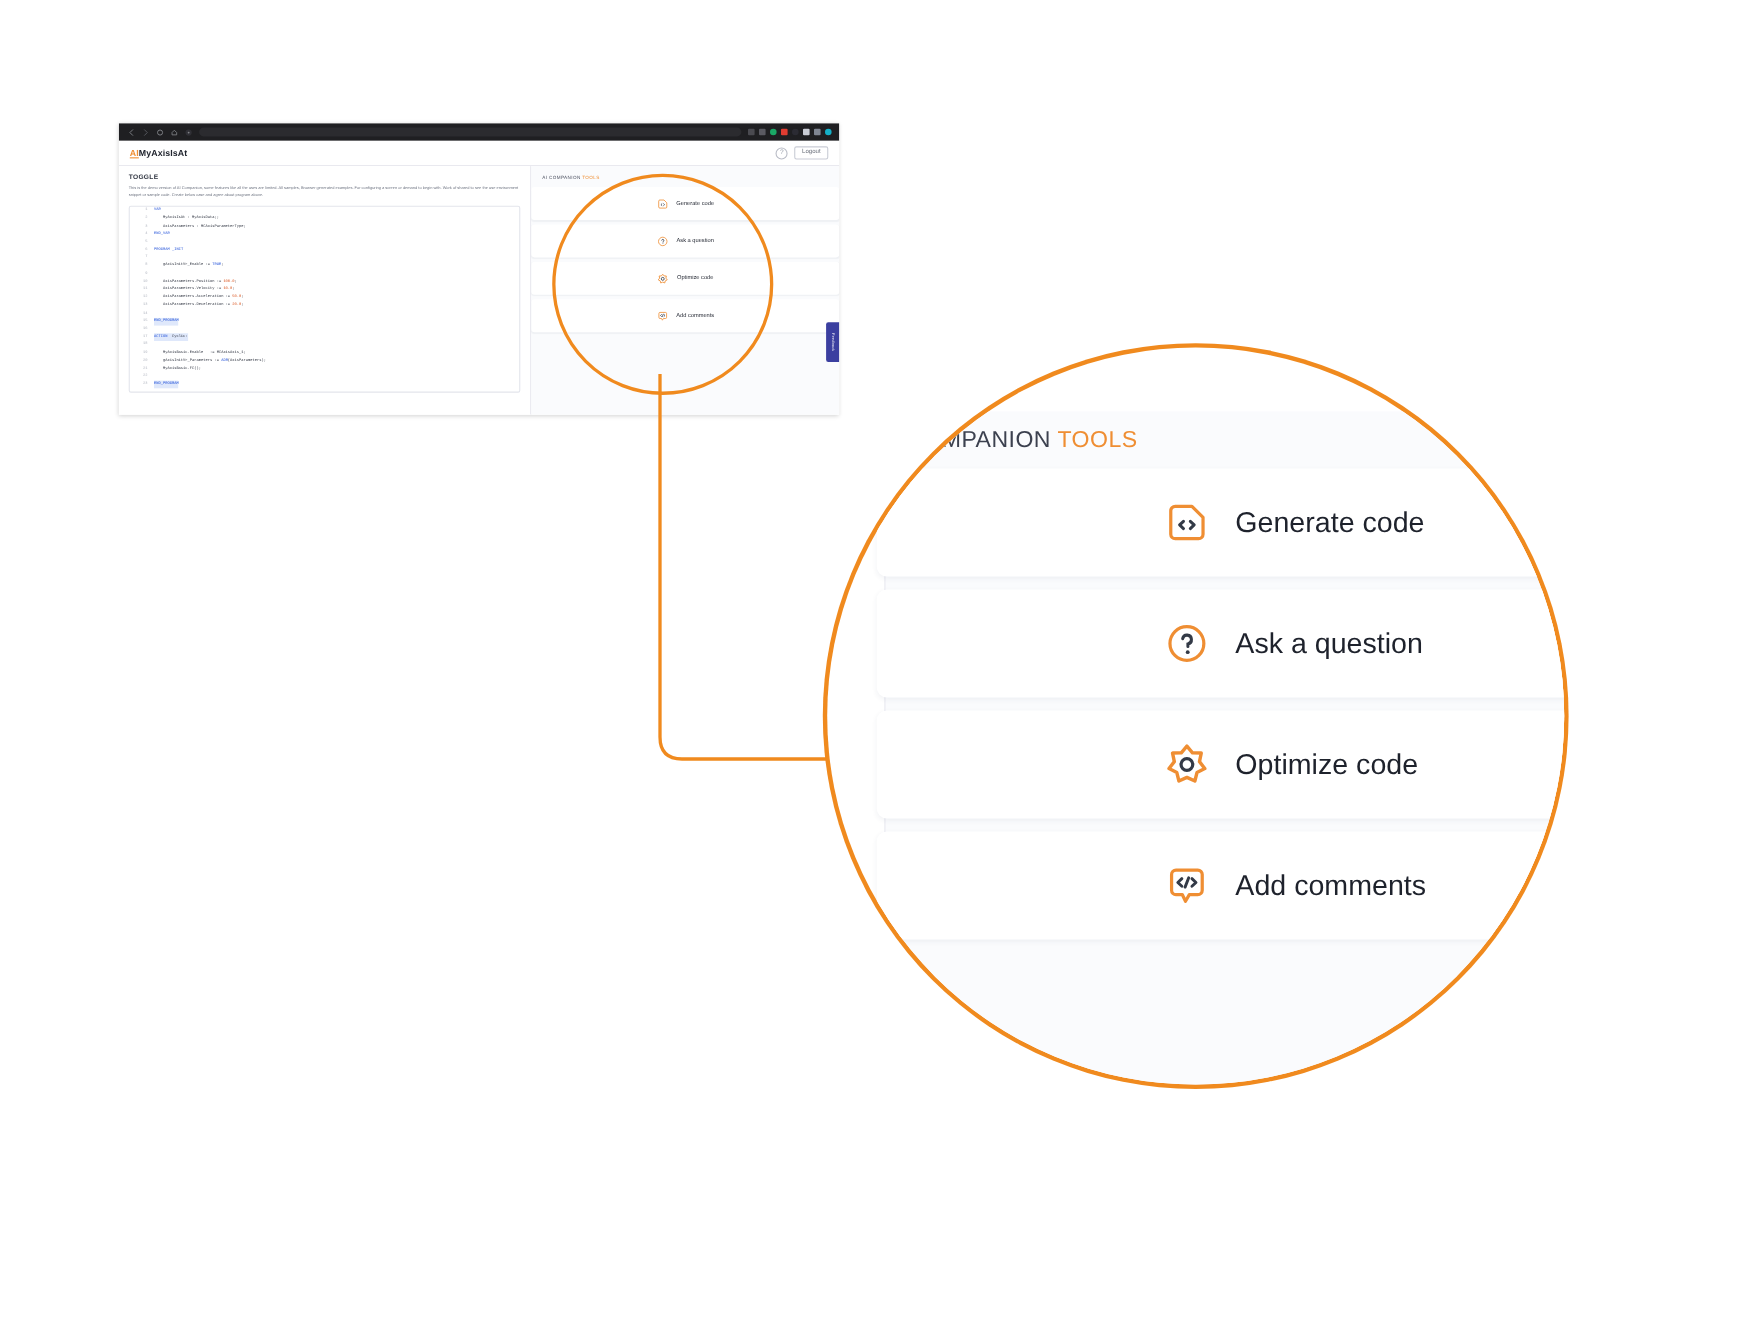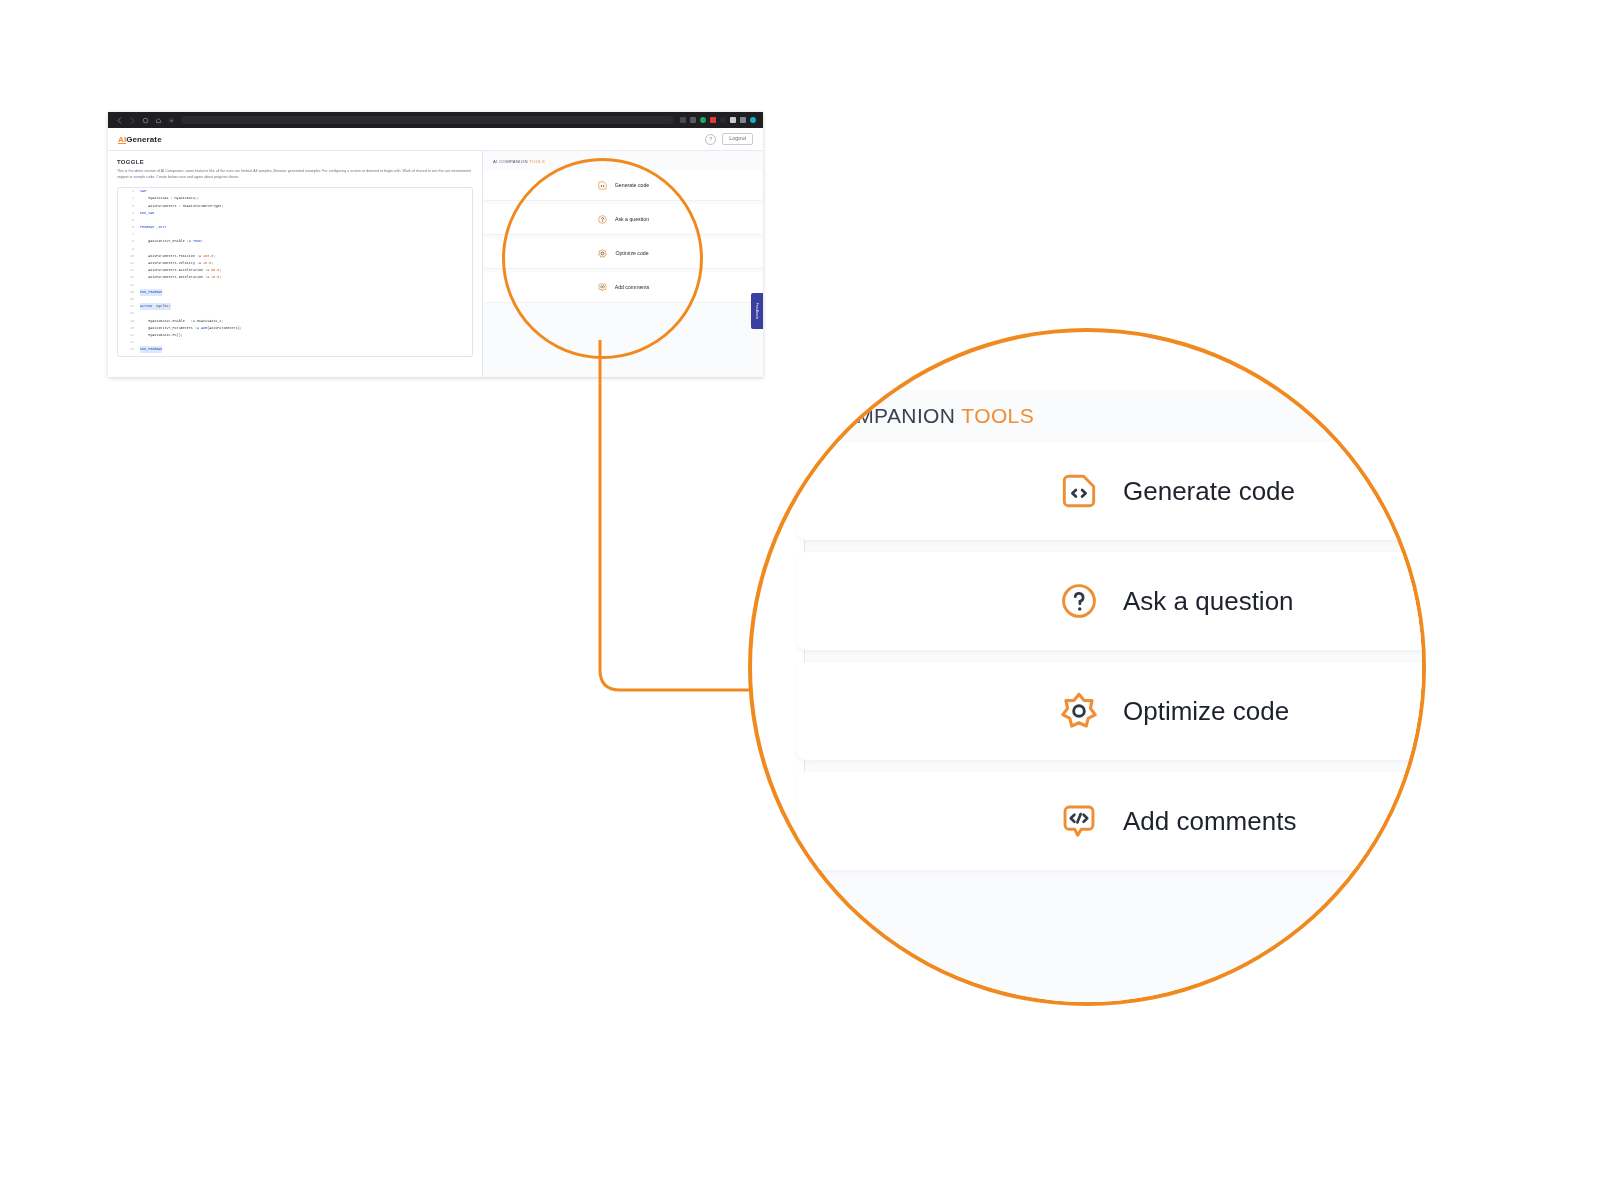--- a/index.html
+++ b/index.html
@@ -101,21 +101,21 @@
     border:3px solid #f08a1e;border-radius:50%;
     pointer-events:none;
   }
 
   
   #connector{position:absolute;left:560px;top:340px;width:260px;height:380px;
     pointer-events:none;}
 
   
   #big-lens{
-    position:absolute;left:752px;top:332px;width:670px;height:670px;
+    position:absolute;left:752px;top:316px;width:670px;height:670px;
     border-radius:50%;overflow:hidden;
     background:#ffffff;
     box-shadow:0 0 0 4px #f08a1e;
   }
   #lens-inner{
     position:absolute;left:0px;top:0px;width:1010px;height:700px;
   }
   #lens-divider{
     position:absolute;left:52px;top:0;width:1px;height:700px;background:#e7e8ef;
   }
@@ -181,21 +181,21 @@
       <span class="ext" style="background:#e03c31"></span>
       <span class="ext round" style="background:#2b2b33"></span>
       <span class="ext" style="background:#c9ccd5"></span>
       <span class="ext" style="background:#7f8592"></span>
       <span class="ext round" style="background:#15b0c8"></span>
     </div>
   </div>
 
   <div id="app-header">
     <div id="app-title">
-      <span class="ai">AI</span><span>Generate</span>
+      <span class="ai">AI</span><span>MyAxisIsAt</span>
     </div>
     <div class="header-right">
       <div id="help-icon">?</div>
       <div id="logout-btn">Logout</div>
     </div>
   </div>
 
   <div id="app-body">
 
     <div id="editor-pane">

